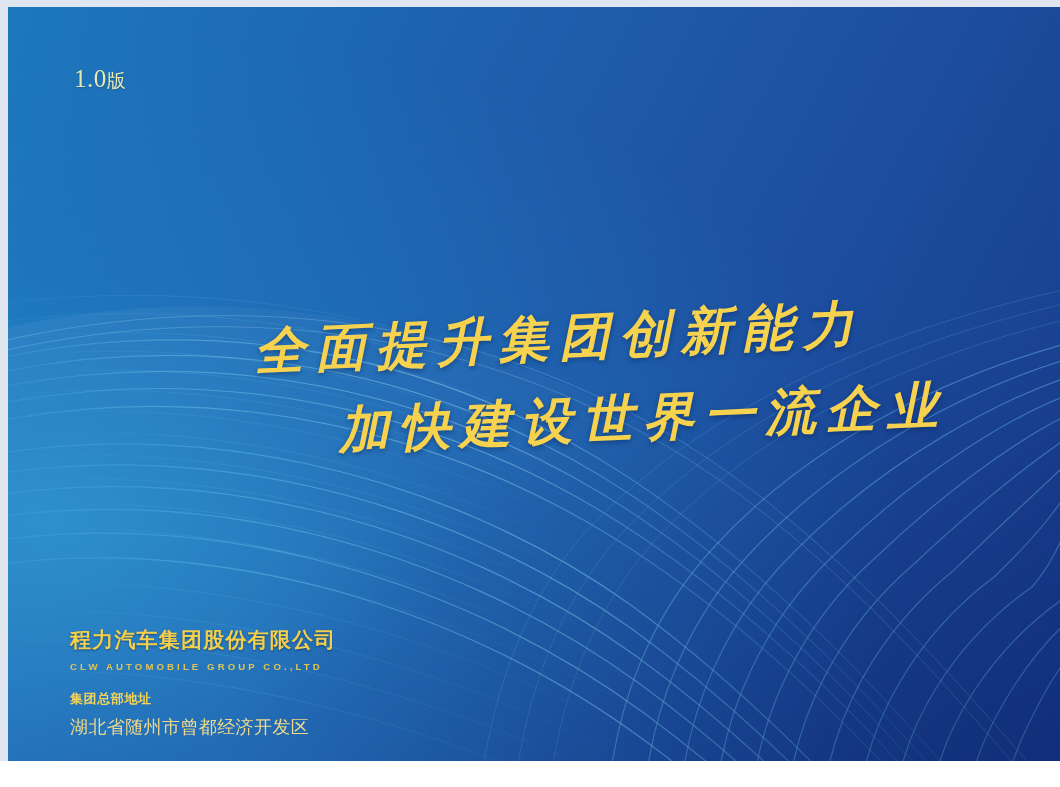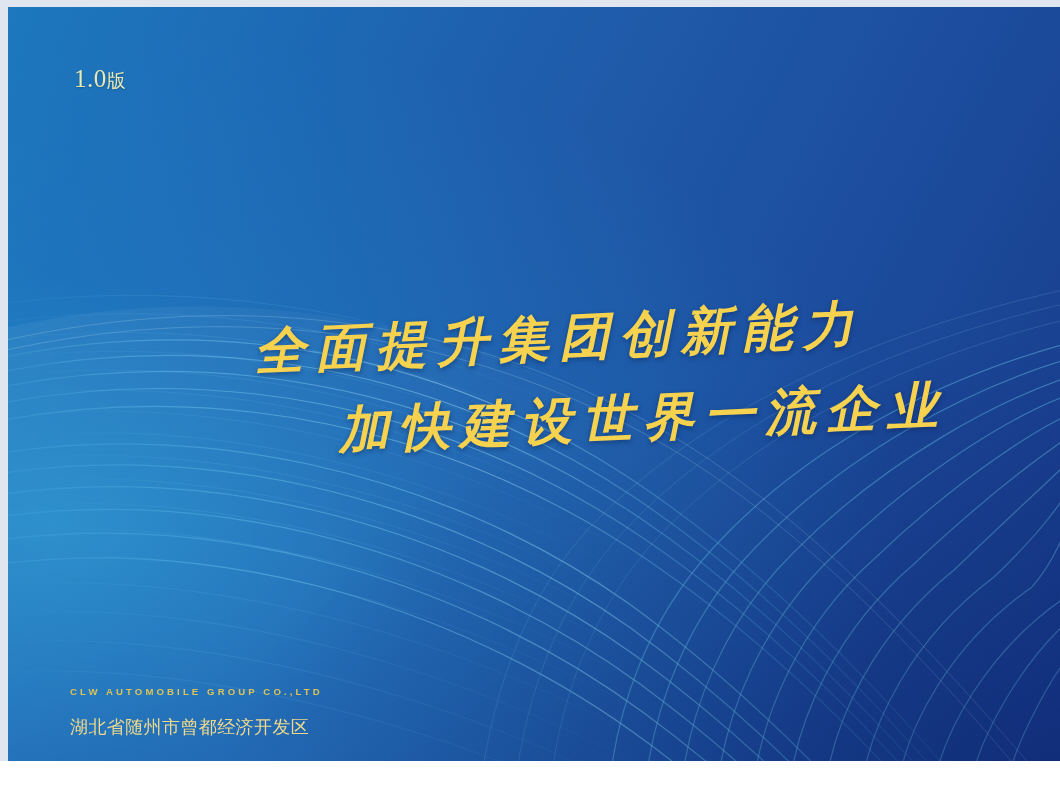--- a/index.html
+++ b/index.html
@@ -124,21 +124,21 @@
     letter-spacing: 1.2px;
     line-height: 1.06;
     white-space: nowrap;
     text-shadow: 0 1px 2px rgba(4,22,66,0.5);
   }
   .logo-en {
     color: #e9c84f;
     font-size: 9.6px;
     font-weight: 700;
     letter-spacing: 3.1px;
-    margin-top: 2px;
+    margin-top: 10px;
     white-space: nowrap;
     opacity: 0.95;
   }
   .addr-block { margin-top: 18px; }
   .addr-label {
     color: #f2d35a;
     font-size: 13px;
     font-weight: 700;
     letter-spacing: 0.6px;
     white-space: nowrap;
@@ -261,20 +261,22 @@
     <div class="version-tag">
       <span class="ver-num">1.0</span><span class="ver-suffix">版</span>
     </div>
 
     <div class="headline">
       <div class="headline-line l1">全面提升集团创新能力</div>
       <div class="headline-line l2">加快建设世界一流企业</div>
     </div>
 
     <div class="footer">
+      <div class="logo-cn">程力汽车集团股份有限公司</div>
       <div class="logo-en">CLW AUTOMOBILE GROUP CO.,LTD</div>
       <div class="addr-block">
+        <div class="addr-label">集团总部地址</div>
         <div class="addr-value">湖北省随州市曾都经济开发区</div>
       </div>
     </div>
 
   </div>
 </div>
 
 </body></html>

